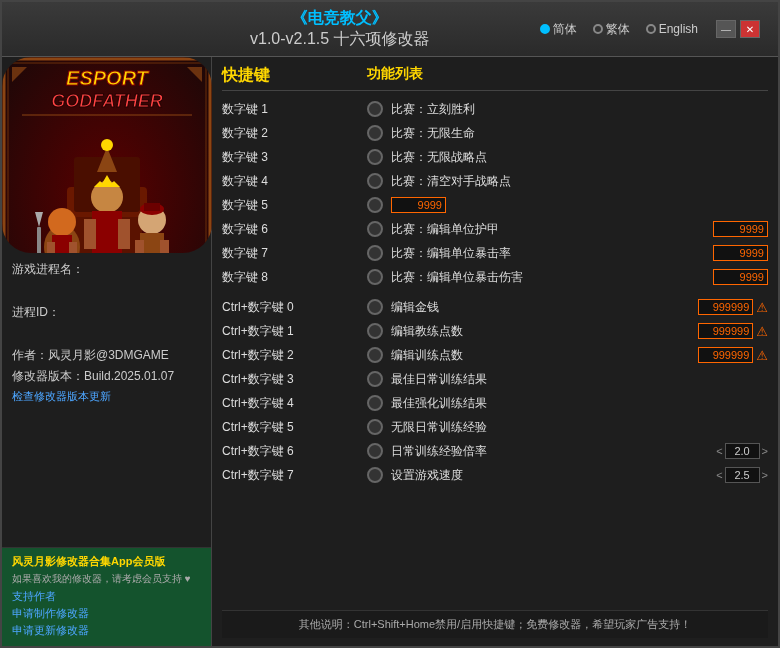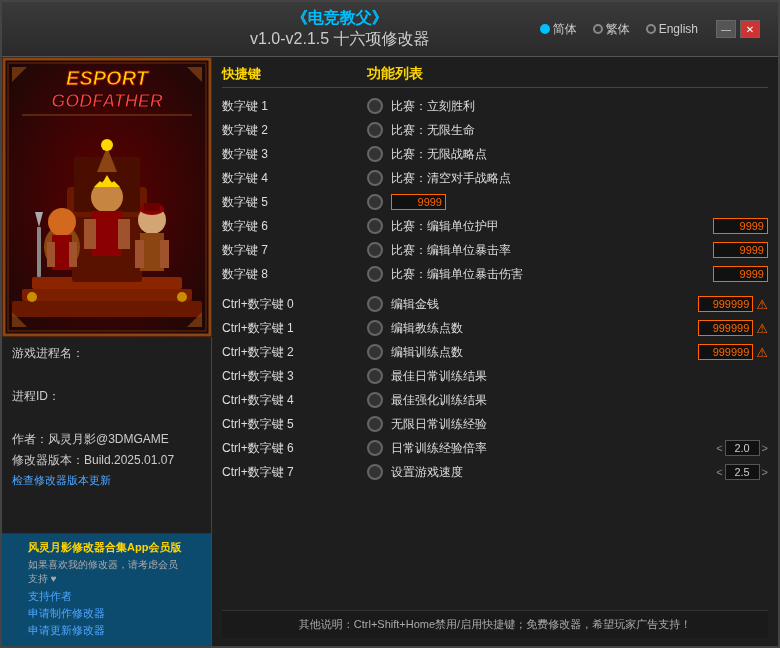--- a/index.html
+++ b/index.html
@@ -103,23 +103,23 @@
       font-size: 12px;
       margin-bottom: 4px;
     }
     .info-value {
       color: #aaa;
       font-size: 11px;
       margin-bottom: 8px;
       min-height: 14px;
     }
     .bottom-links {
-      padding: 6px 26px;
+      padding: 6px 10px;
       border-top: 1px solid #333;
-      background: #0c4a6e;
+      background: #14532d;
     }
     .bottom-links .app-title {
       color: #ffd700;
       font-size: 11px;
       font-weight: bold;
       margin-bottom: 3px;
     }
     .bottom-links .app-desc {
       color: #aaa;
       font-size: 10px;
@@ -140,21 +140,21 @@
     }
     .table-header {
       display: flex;
       margin-bottom: 6px;
       padding-bottom: 4px;
       border-bottom: 1px solid #444;
     }
     .col-key {
       width: 145px;
       color: #ffd700;
-      font-size: 13px;
+      font-size: 16px;
       font-weight: bold;
     }
     .col-func {
       flex: 1;
       color: #ffd700;
       font-size: 14px;
       font-weight: bold;
     }
     .cheat-rows {
       flex: 1;
@@ -226,23 +226,24 @@
       padding: 6px 10px;
       border-top: 1px solid #333;
       color: #aaa;
       font-size: 11px;
       text-align: center;
       background: #1a1a1a;
     }
     
     .game-art-container {
       width: 210px;
-      height: 280px;
+      height: 196px;
       position: relative;
       overflow: hidden;
+      border-radius: 29px;
     }
   </style>
 </head>
 <body>
 
 <div class="main-window">
 
   <div class="title-bar">
     <div style="width:120px"></div>
     <div class="title-center">

